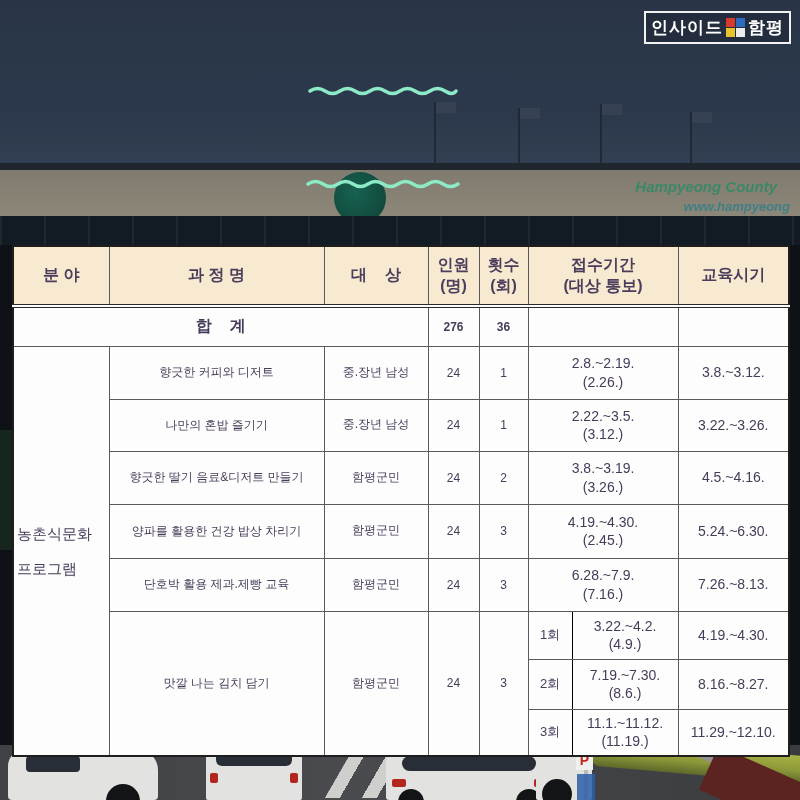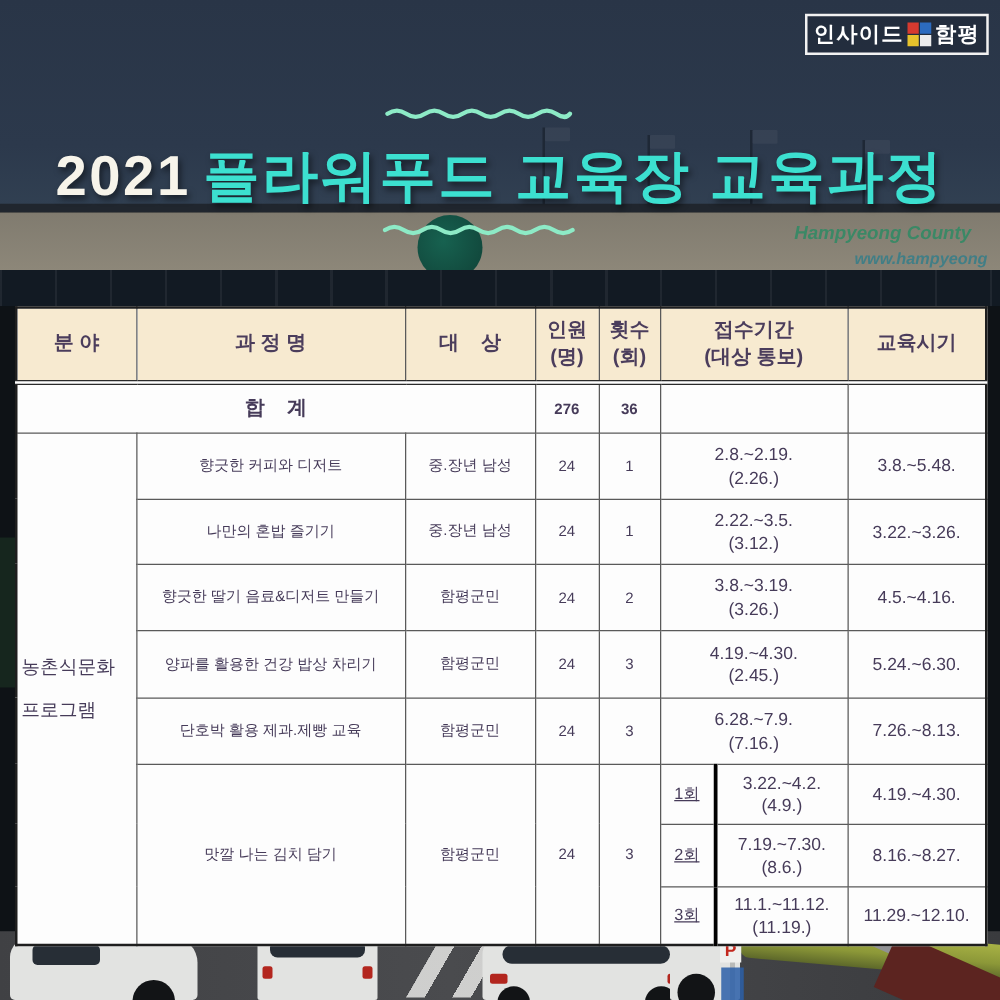--- a/index.html
+++ b/index.html
@@ -68,21 +68,21 @@
         padding:1px 2px;overflow:hidden;}
   thead th{background:#f7ead0;color:#4b3d5c;font-size:16px;font-weight:bold;
            border-bottom:4px double #2a2a2a;white-space:pre;line-height:1.3;}
   td{font-size:12px;}
   .total-label{font-weight:bold;font-size:16px;white-space:pre;}
   .num{font-weight:bold;}
   .category{text-align:left;padding-left:3px;word-break:break-all;line-height:2.35;font-size:15px;}
   .course-cell{word-break:break-all;line-height:1.55;}
   .target-cell{word-break:break-all;line-height:1.45;}
   .date{font-size:14px;line-height:1.3;white-space:nowrap;}
-  .session{font-size:13px;padding:0;border-right:3px solid #000000;text-decoration:underline;}
+  .session{font-size:13px;padding:0;border-right:1px solid #000000;}
 </style>
 </head>
 <body>
 
 <div class="stage">
 
   <div class="sky"></div>
   <div class="flagpole" style="left:434px;top:102px;height:62px;"></div>
   <div class="flagpole" style="left:518px;top:108px;height:56px;"></div>
   <div class="flagpole" style="left:600px;top:104px;height:60px;"></div>
@@ -136,23 +136,20 @@
         <span class="lb2"></span>
         <span class="lb3"></span>
         <span class="lb4"></span>
     </span>
     <span class="logo-text">함평</span>
   </div>
 
   <svg class="wave" style="left:308px;top:85px;" width="150" height="12" viewBox="0 0 150 12">
     <path d="M2 6 Q 9.5 1 17 6 T 32 6 T 47 6 T 62 6 T 77 6 T 92 6 T 107 6 T 122 6 T 137 6 T 148 6" fill="none" stroke="#8deac6" stroke-width="3.5" stroke-linecap="round"></path>
   </svg>
-  <div class="title">
-    <span class="year">2021</span><span>플라워푸드 교육장 교육과정</span>
-  </div>
   <svg class="wave" style="left:306px;top:178px;" width="154" height="12" viewBox="0 0 154 12">
     <path d="M2 6 Q 9.5 1 17 6 T 32 6 T 47 6 T 62 6 T 77 6 T 92 6 T 107 6 T 122 6 T 137 6 T 152 6" fill="none" stroke="#8deac6" stroke-width="3.5" stroke-linecap="round"></path>
   </svg>
 
   <table class="course">
     <colgroup>
       <col style="width:96px">
         <col style="width:215px">
         <col style="width:104px">
         <col style="width:51px">
@@ -183,21 +180,21 @@
       <tr style="height:53px">
         <td rowspan="8" class="category">농촌식문화 프로그램</td>
         <td class="course-cell">향긋한 커피와 디저트</td>
         <td class="target-cell">중.장년 남성</td>
         <td>24</td>
         <td>1</td>
         <td colspan="2" class="date">
             <div>2.8.~2.19.</div>
             <div>(2.26.)</div>
           </td>
-        <td class="date">3.8.~5.48.</td>
+        <td class="date">3.8.~3.12.</td>
       </tr>
       <tr style="height:52px">
         <td class="course-cell">나만의 혼밥 즐기기</td>
         <td class="target-cell">중.장년 남성</td>
         <td>24</td>
         <td>1</td>
         <td colspan="2" class="date">
             <div>2.22.~3.5.</div>
             <div>(3.12.)</div>
           </td>

